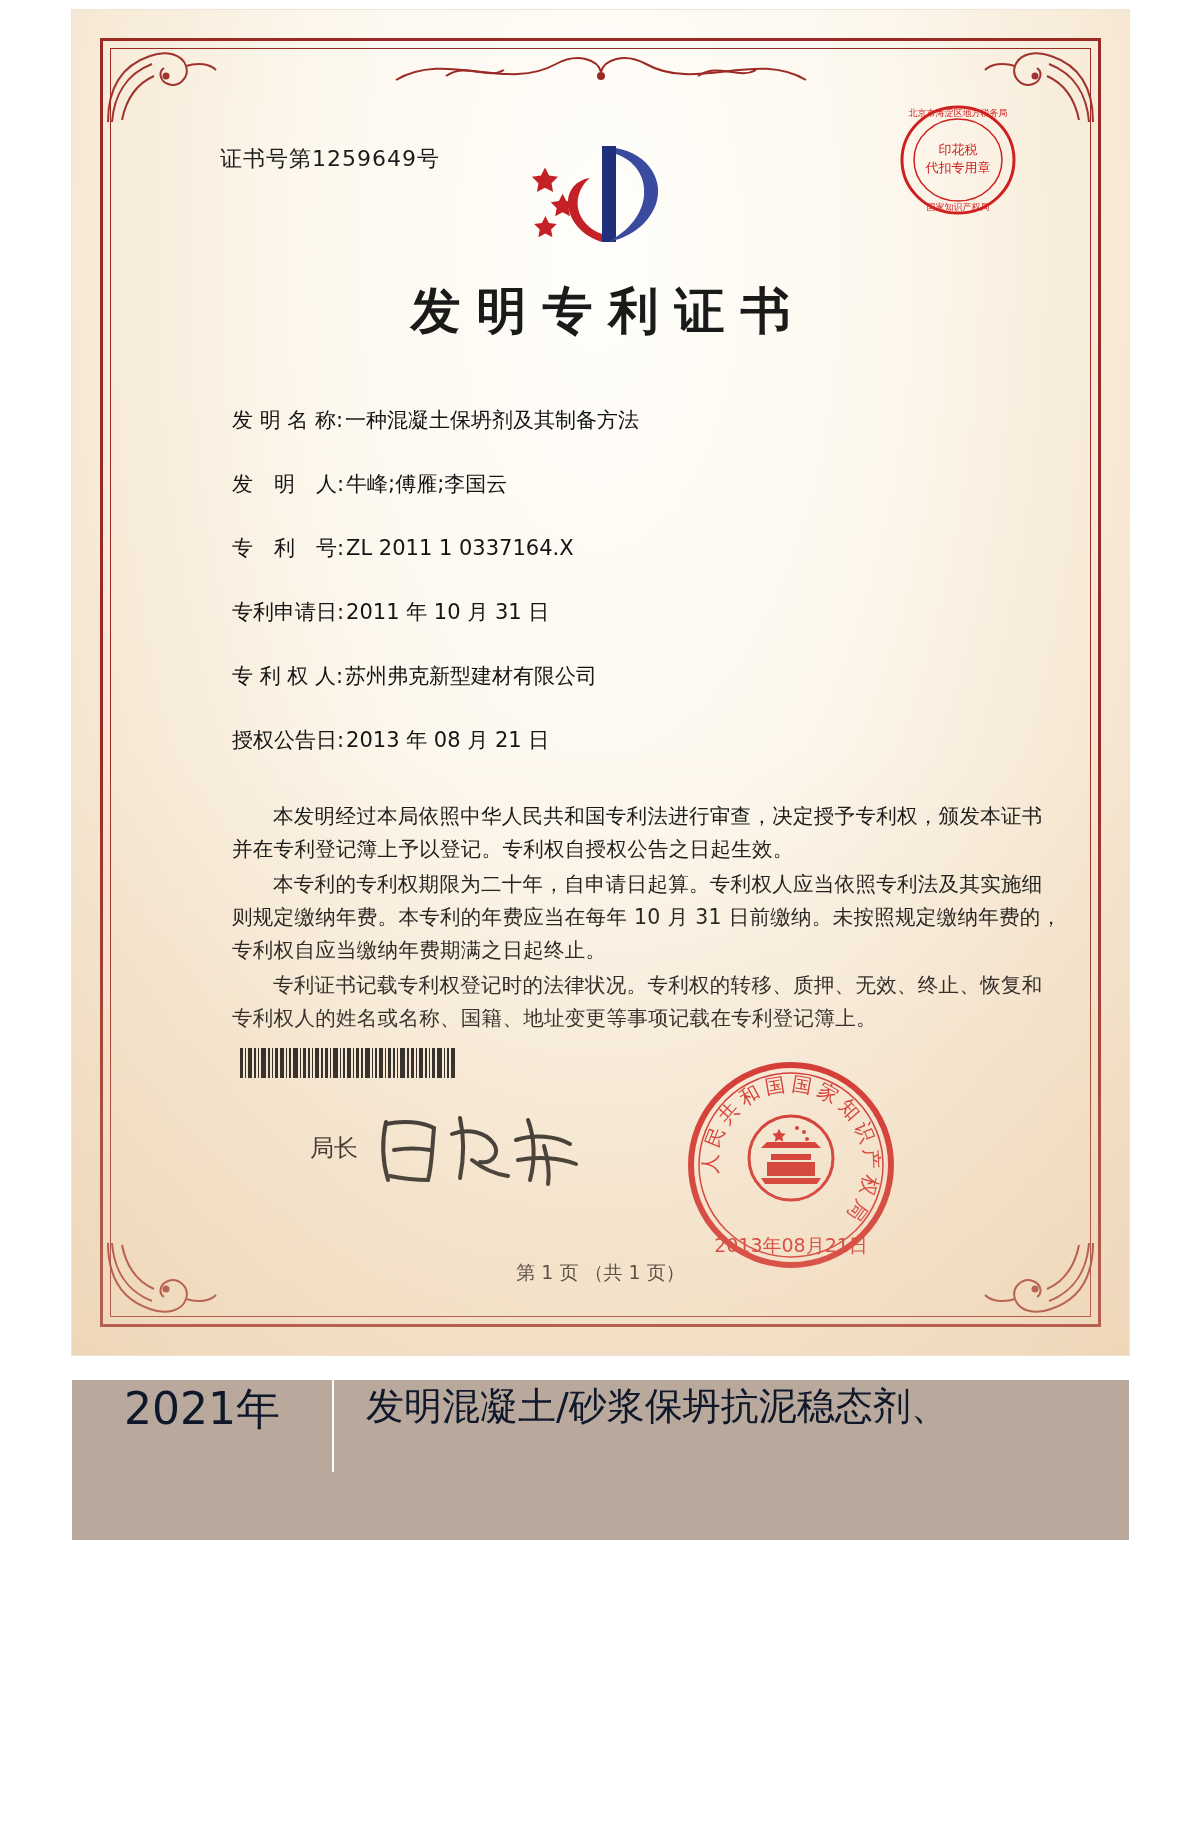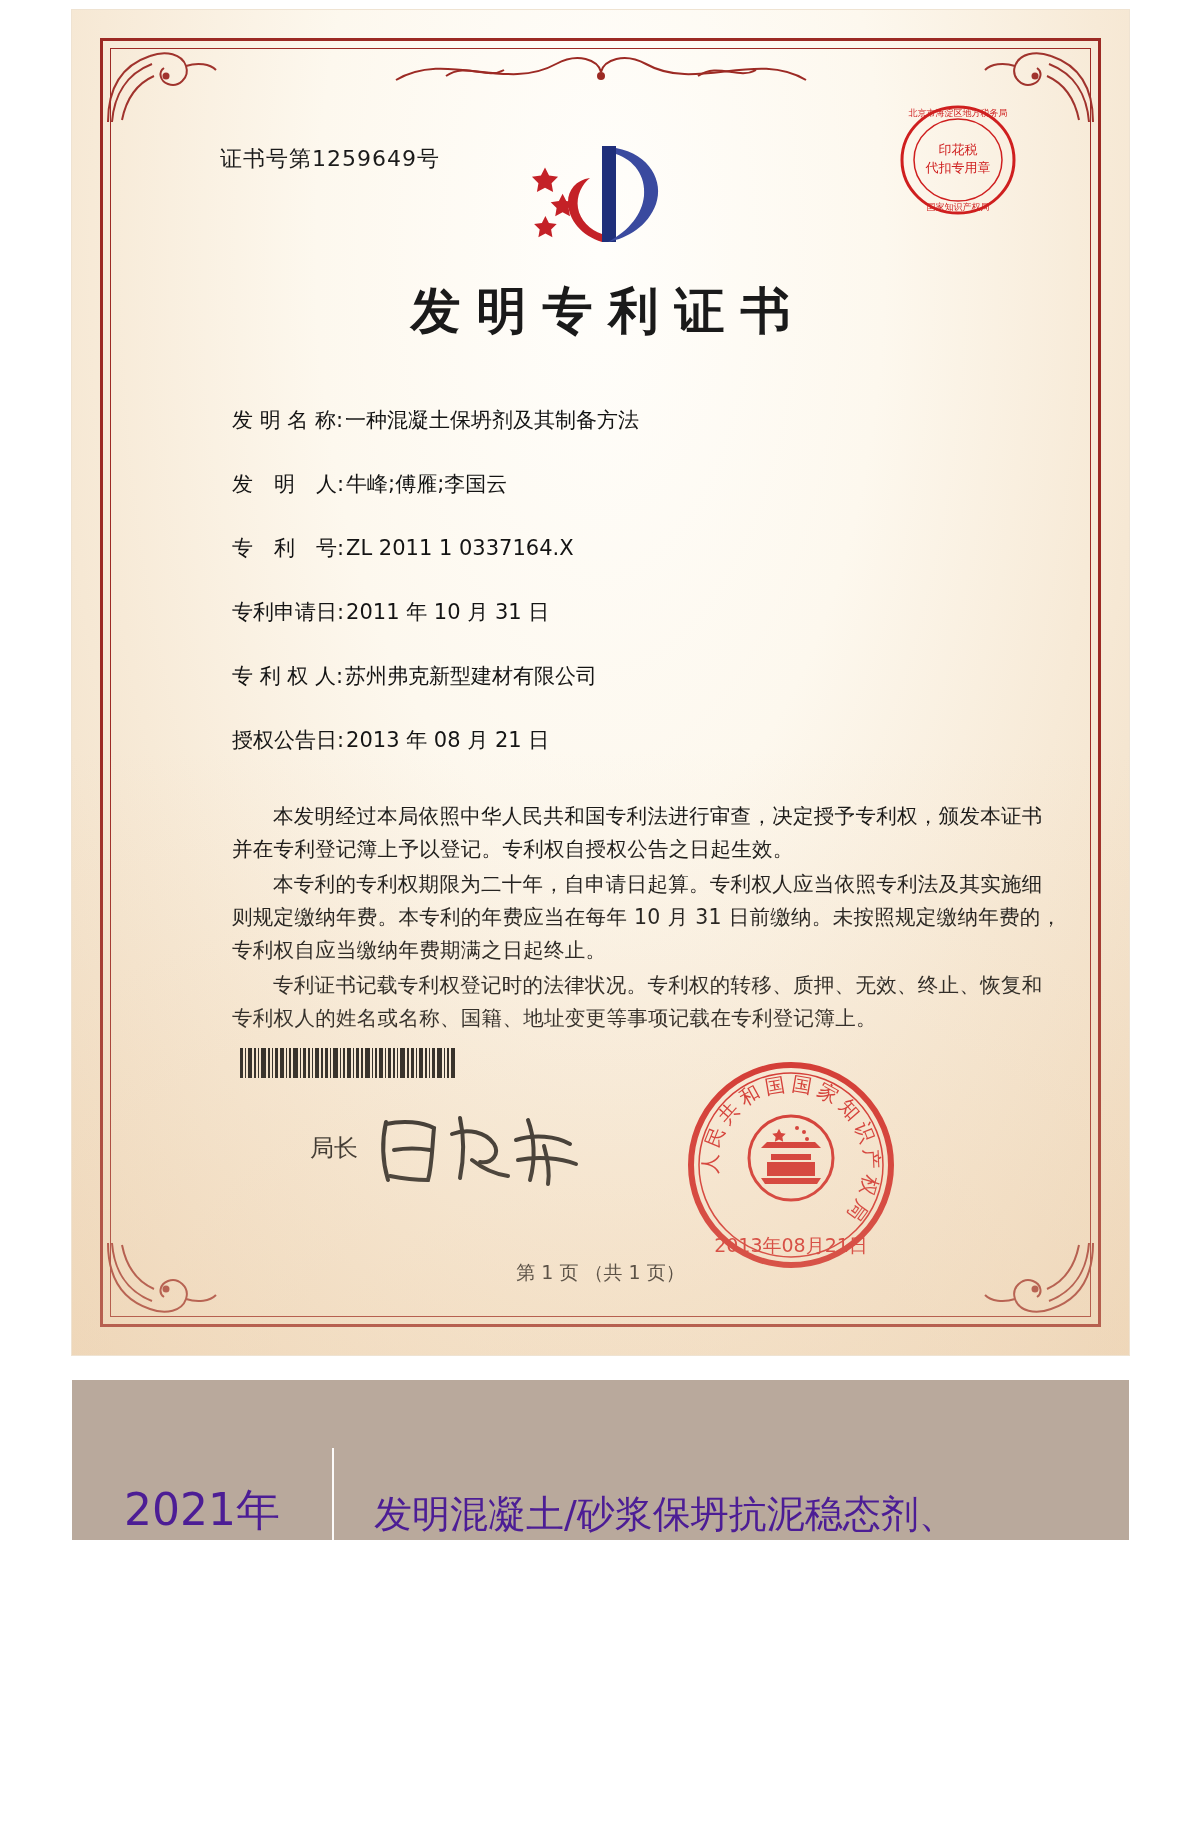--- a/index.html
+++ b/index.html
@@ -145,35 +145,35 @@
     font-family:"DejaVu Sans", sans-serif;
   }
 
   
   .caption{
     position:absolute;
     left:72px;top:1380px;
     width:1057px;height:160px;
     background:#b9a99c;
     display:flex;
-    align-items:flex-end;
-    color:#4c1d95;
+    align-items:flex-start;
+    color:#0f172a;
   }
   .caption .year{
     width:260px;
     text-align:center;
     font-size:44px;
     font-family:"DejaVu Sans", sans-serif;
   }
   .caption .divider{
     width:2px;height:92px;background:#ffffff;opacity:.95;
   }
   .caption .ctext{
     flex:1;
-    padding-left:40px;
+    padding-left:32px;
     font-size:38px;
     line-height:52px;
     font-family:"DejaVu Sans", sans-serif;
   }
 </style>
 </head>
 <body>
 
 <div class="page">
 

